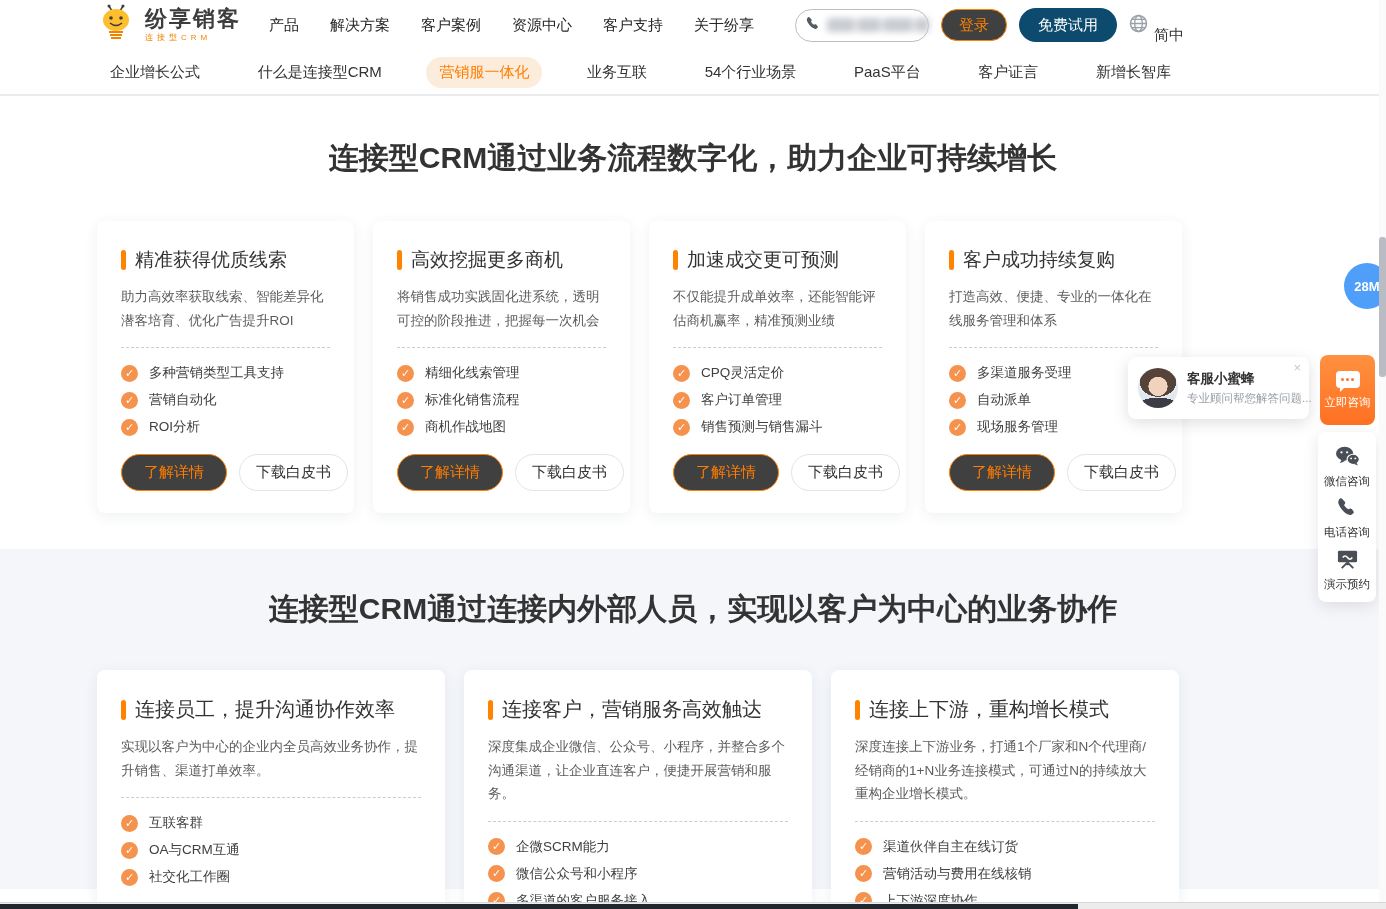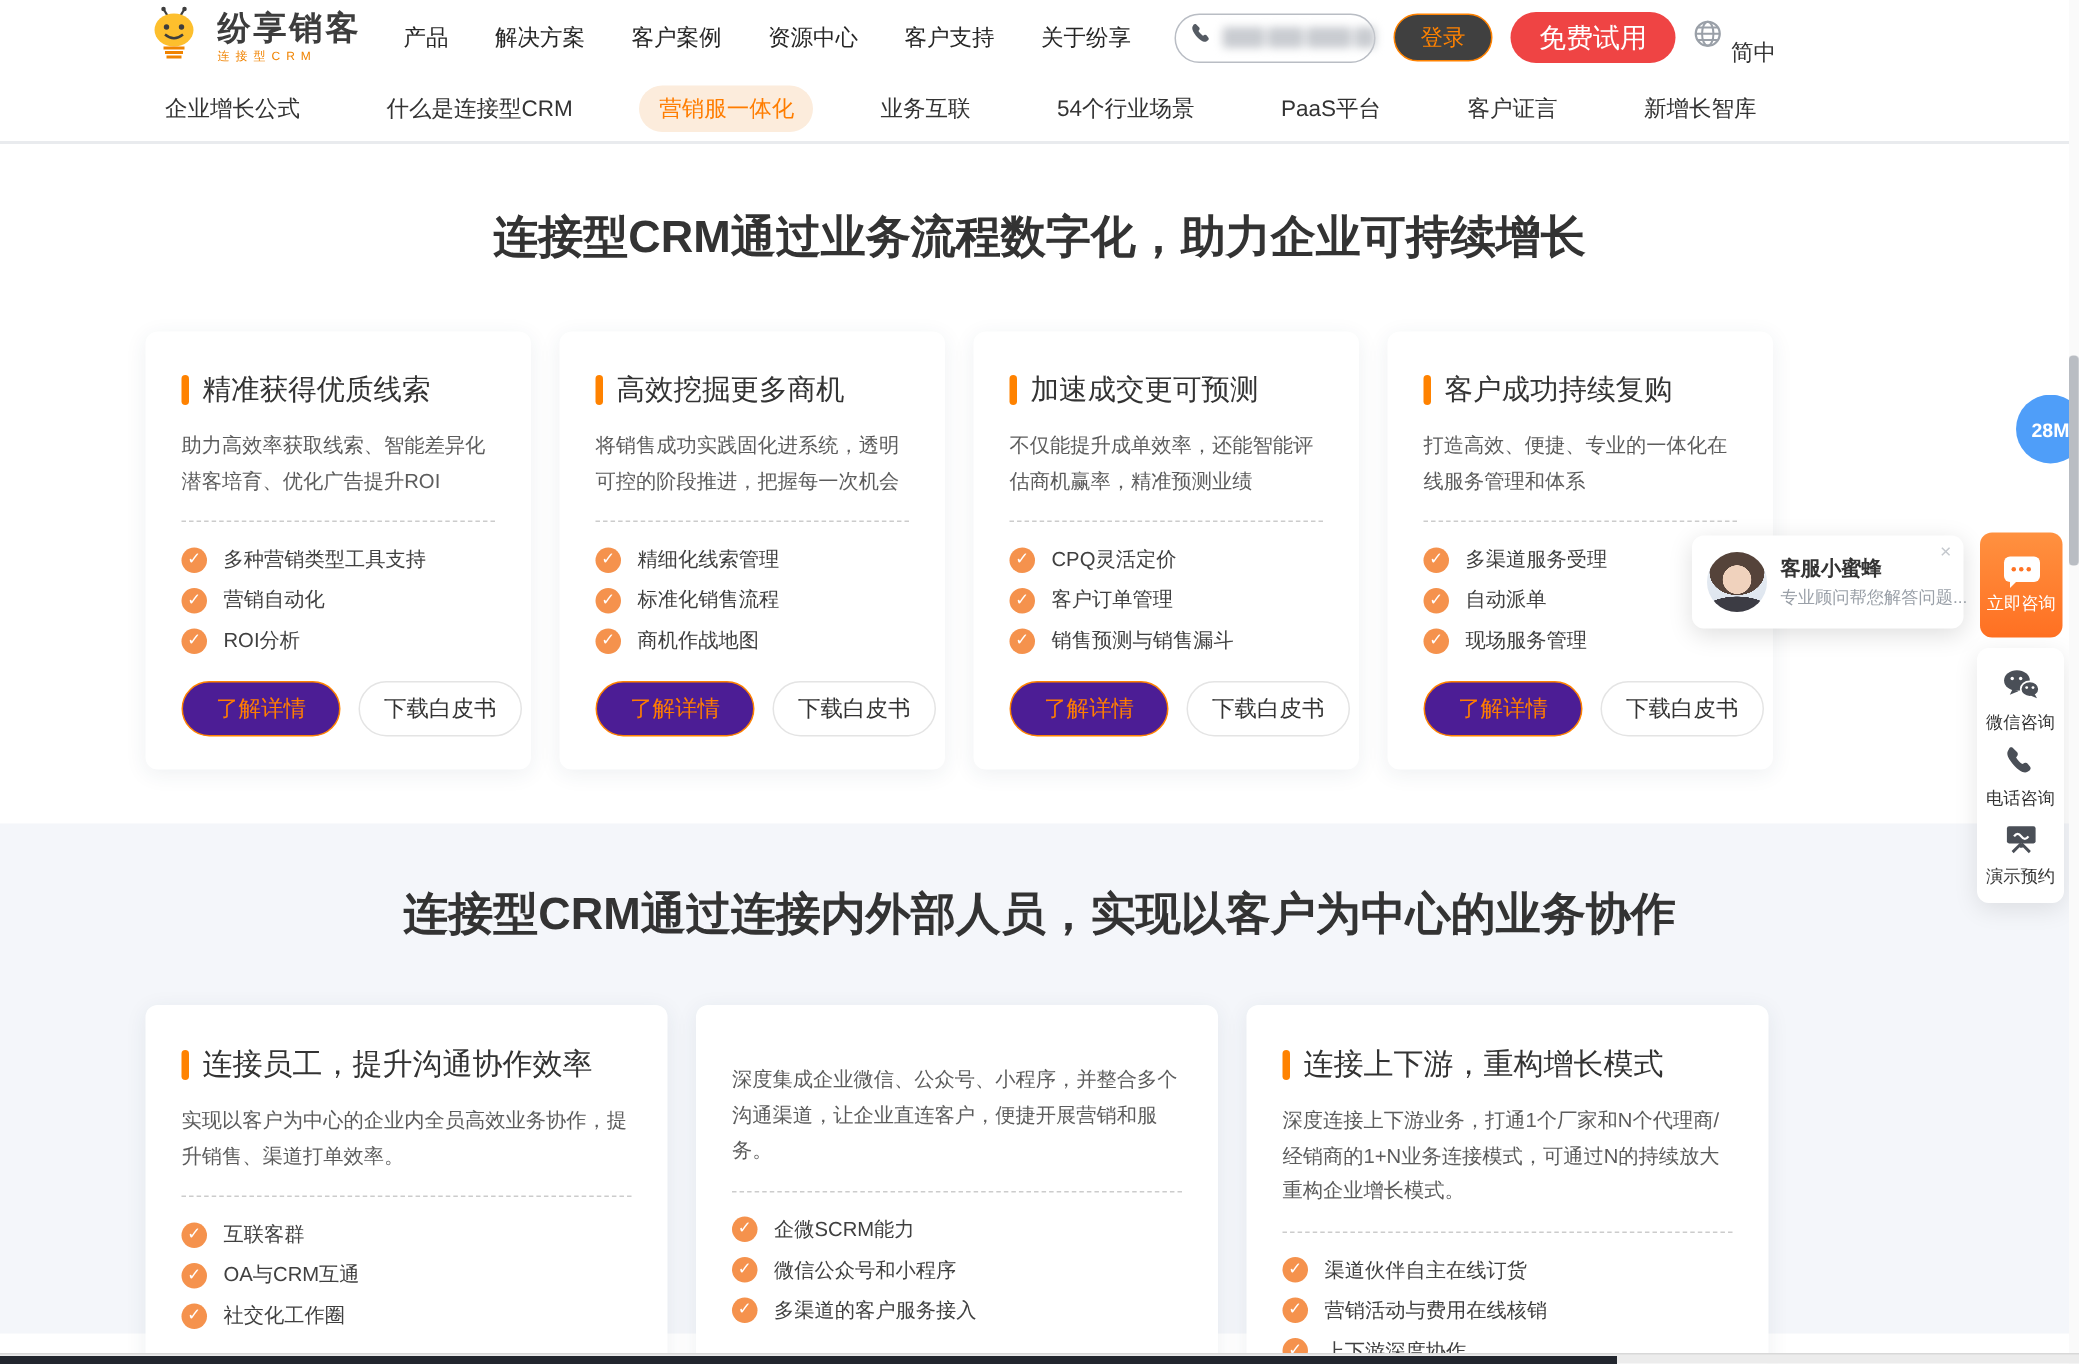--- a/index.html
+++ b/index.html
@@ -13,21 +13,21 @@
   .logo-text { display:flex; flex-direction:column; line-height:1; }
   .logo-name { font-size:22px; font-weight:bold; color:#3d3d3d; letter-spacing:2px; }
   .logo-sub { font-size:8px; color:#f08300; letter-spacing:4px; margin-top:4px; }
   .nav-menu { display:flex; gap:31px; margin-left:28px; }
   .nav-item { font-size:15px; color:#262626; cursor:pointer; white-space:nowrap; }
   .nav-right { position:absolute; right:202px; top:0; height:50px; display:flex; align-items:center; gap:12px; }
   .phone-pill { width:134px; height:33px; border:1px solid #b9bdc4; border-radius:17px; display:flex; align-items:center; padding:0 10px; gap:6px; background:#fff; }
   .phone-blur { display:flex; gap:2px; filter:blur(3px); }
   .phone-blur i { display:block; height:14px; background:#c9ccd1; border-radius:2px; }
   .login-btn { height:32px; padding:0 17px; border:1px solid #ff8200; border-radius:16px; background:#404040; color:#ff8200; font-size:15px; display:flex; align-items:center; cursor:pointer; }
-  .trial-btn { height:34px; padding:16px 19px; border:none; border-radius:17px; background:#ef4444; color:#fff; font-size:18px; display:flex; align-items:center; cursor:pointer; }
+  .trial-btn { height:34px; padding:16px 19px; border:none; border-radius:17px; background:#0c4a6e; color:#fff; font-size:15px; display:flex; align-items:center; cursor:pointer; }
   .lang-group { display:flex; align-items:center; gap:6px; cursor:pointer; }
   .lang-label { font-size:15px; color:#333;margin-top:20px; }
 
   
   .subnav { height:46px; border-bottom:2px solid #e9ebee; display:flex; align-items:center; background:#fff; position:relative; z-index:4; }
   .subnav-inner { width:1087px; margin-left:97px; display:flex; justify-content:space-between; }
   .subnav-item { font-size:15px; color:#333; cursor:pointer; padding:6px 13px; border-radius:16px; white-space:nowrap; }
   .subnav-item.active { background:#fcecdc; color:#ff7d00; }
 
   
@@ -41,21 +41,21 @@
   .card-title { display:flex; align-items:center; gap:9px; font-size:19px; font-weight:normal; color:#333; white-space:nowrap; }
   .card-s2 .card-title { font-size:20px; }
   .title-bar { width:5px; height:20px; border-radius:3px; background:#ff8200; flex:0 0 auto; }
   .card-desc { margin-top:12px; font-size:13.5px; color:#5c5c5c; line-height:1.75; }
   .card-divider { border:none; border-top:1px dashed #ccc; margin:15px 0 16px 0; }
   .bullets { list-style:none; }
   .bullet { display:flex; align-items:center; gap:11px; margin-bottom:9px; }
   .check { flex:0 0 auto; width:17px; height:17px; border-radius:50%; background:#f5924d; color:#fff; font-size:11px; line-height:17px; text-align:center; font-weight:bold; }
   .bullet-text { font-size:13.5px; color:#404040; }
   .card-btns { position:absolute; left:24px; bottom:22px; display:flex; gap:12px; }
-  .detail-btn { height:37px; padding:0 22px; border:1px solid #ff8200; border-radius:19px; background:#4c1d95; color:#ff7d00; font-size:15px; cursor:pointer; }
+  .detail-btn { height:37px; padding:0 22px; border:1px solid #ff8200; border-radius:19px; background:#404040; color:#ff7d00; font-size:15px; cursor:pointer; }
   .download-btn { height:37px; padding:0 16px; border:1px solid #e4e4e4; border-radius:19px; background:#fff; color:#333; font-size:15px; cursor:pointer; }
 
   .section2 { background:#f4f6fa; margin-top:36px; padding-top:40px; height:340px; }
   .section2 .cards-row { margin-top:40px; }
 
   
   .badge-28m { position:fixed; left:1344px; top:263px; width:46px; height:46px; border-radius:50%; background:#4f9ef9; color:#fff; font-size:13px; font-weight:bold; display:flex; align-items:center; justify-content:center; z-index:40; }
   .chat-popup { position:fixed; left:1128px; top:357px; width:181px; height:62px; background:#fff; border-radius:8px; box-shadow:0 4px 16px rgba(0,0,0,.13); display:flex; align-items:center; padding:0 10px; gap:9px; z-index:45; }
   .avatar { width:40px; height:40px; border-radius:50%; flex:0 0 auto;
     background:
@@ -295,20 +295,24 @@
             </li>
           <li class="bullet">
               <span class="check">✓</span>
               <span class="bullet-text">社交化工作圈</span>
             </li>
         </ul>
 
       </div>
 
       <div class="card card-s2">
+        <div class="card-title">
+            <span class="title-bar"></span>
+            <span>连接客户，营销服务高效触达</span>
+          </div>
         <p class="card-desc">深度集成企业微信、公众号、小程序，并整合多个沟通渠道，让企业直连客户，便捷开展营销和服务。</p>
         <hr class="card-divider">
         <ul class="bullets">
           <li class="bullet">
               <span class="check">✓</span>
               <span class="bullet-text">企微SCRM能力</span>
             </li>
           <li class="bullet">
               <span class="check">✓</span>
               <span class="bullet-text">微信公众号和小程序</span>

